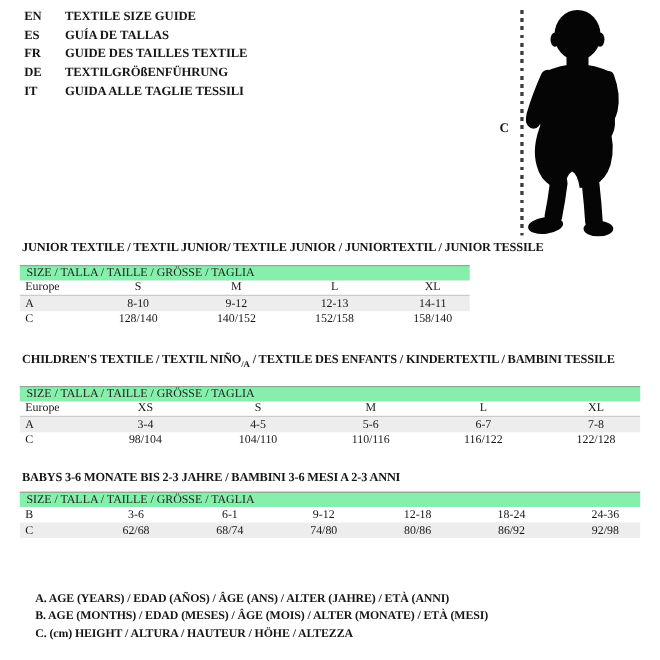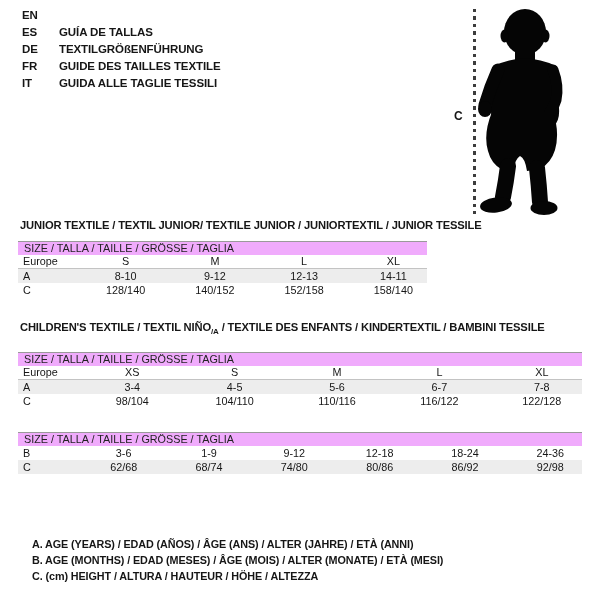--- a/index.html
+++ b/index.html
@@ -1,21 +1,21 @@
 <!DOCTYPE html>
 <html><head>
 <meta charset="utf-8">
 <style>
   * { box-sizing: border-box; margin: 0; padding: 0; }
   html, body { background: #ffffff; }
   body { width: 600px; height: 600px; }
   .page {
     position: relative; width: 600px; height: 600px;
     background: #ffffff; color: #161616; overflow: hidden;
-    font-family: Liberation Sans, sans-serif;
+    font-family: Liberation Serif, serif;
   }
   
   .lang-block { position: absolute; left: 22px; top: 7px; font-weight: 700;
                 font-size: 11.5px; line-height: 17px; letter-spacing: -0.1px; }
   .lang-row { display: flex; }
   .lang-code { width: 37px; }
   
   .figure { position: absolute; left: 450px; top: 5px; width: 130px; height: 212px; }
   .dotted { position: absolute; left: 23px; top: 4px; width: 2.5px; height: 205px;
             background: repeating-linear-gradient(to bottom, #3c3c3c 0 3.5px, transparent 3.5px 7.5px); }
@@ -25,53 +25,54 @@
   .section { position: absolute; left: 18px; }
   #sec0 { top: 218px; width: 409px; }
   #sec1 { top: 320px; width: 564px; }
   #sec2 { top: 427px; width: 564px; }
   .sec-title { font-weight: 700; font-size: 11.2px; line-height: 14px;
                letter-spacing: -0.15px; padding-left: 2px; white-space: nowrap; }
   #sec2 .sec-title .title-line { line-height: 15px; }
   #sec0 .size-table { margin-top: 9px; }
   #sec1 .size-table { margin-top: 13px; }
   #sec2 .size-table { margin-top: 5px; }
-  .size-bar { height: 14px; line-height: 13px; background: #f0abfc;
+  .size-bar { height: 14px; line-height: 13px; background: #86efac;
               border-top: 1px solid #9a9a9a; font-size: 10.8px;
               padding-left: 6px; color: #222222; }
   .trow { display: flex; height: 14px; line-height: 14px; font-size: 10.8px; gap: 22px; }
   .trow.shaded { background: #ededed; }
   .trow.bordered { border-bottom: 1px solid #c3c3c3; line-height: 13px; }
   .tlabel { width: 52px; padding-left: 5px; }
   .tcell { flex: 1; text-align: center; }
   sub { font-size: 8px; }
   
   .notes { position: absolute; left: 32px; top: 536px; font-weight: 700;
            font-size: 10.8px; line-height: 16px; letter-spacing: -0.1px; }
 </style>
 </head>
 <body>
 
 <div class="page">
 
   <div class="lang-block">
       <div class="lang-row">
         <span class="lang-code">EN</span>
+        <span class="lang-title">TEXTILE SIZE GUIDE</span>
       </div>
       <div class="lang-row">
         <span class="lang-code">ES</span>
         <span class="lang-title">GUÍA DE TALLAS</span>
       </div>
       <div class="lang-row">
+        <span class="lang-code">FR</span>
+        <span class="lang-title">GUIDE DES TAILLES TEXTILE</span>
+      </div>
+      <div class="lang-row">
         <span class="lang-code">DE</span>
         <span class="lang-title">TEXTILGRÖßENFÜHRUNG</span>
-      </div>
-      <div class="lang-row">
-        <span class="lang-code">FR</span>
-        <span class="lang-title">GUIDE DES TAILLES TEXTILE</span>
       </div>
       <div class="lang-row">
         <span class="lang-code">IT</span>
         <span class="lang-title">GUIDA ALLE TAGLIE TESSILI</span>
       </div>
     </div>
 
   <div class="figure">
     <div class="dotted"></div>
     <span class="fig-label">C</span>
@@ -150,27 +151,28 @@
           <span class="tcell">98/104</span>
           <span class="tcell">104/110</span>
           <span class="tcell">110/116</span>
           <span class="tcell">116/122</span>
           <span class="tcell">122/128</span>
         </div>
       </div>
     </div>
   <div class="section" id="sec2">
       <div class="sec-title">
+        <div class="title-line">BABYS 3-6 MONATE BIS 2-3 JAHRE / BAMBINI 3-6 MESI A 2-3 ANNI</div>
       </div>
       <div class="size-table">
         <div class="size-bar">SIZE / TALLA / TAILLE / GRÖSSE / TAGLIA</div>
         <div class="trow">
           <span class="tlabel">B</span>
           <span class="tcell">3-6</span>
-          <span class="tcell">1-9</span>
+          <span class="tcell">6-1</span>
           <span class="tcell">9-12</span>
           <span class="tcell">12-18</span>
           <span class="tcell">18-24</span>
           <span class="tcell">24-36</span>
         </div>
         <div class="trow shaded">
           <span class="tlabel">C</span>
           <span class="tcell">62/68</span>
           <span class="tcell">68/74</span>
           <span class="tcell">74/80</span>

